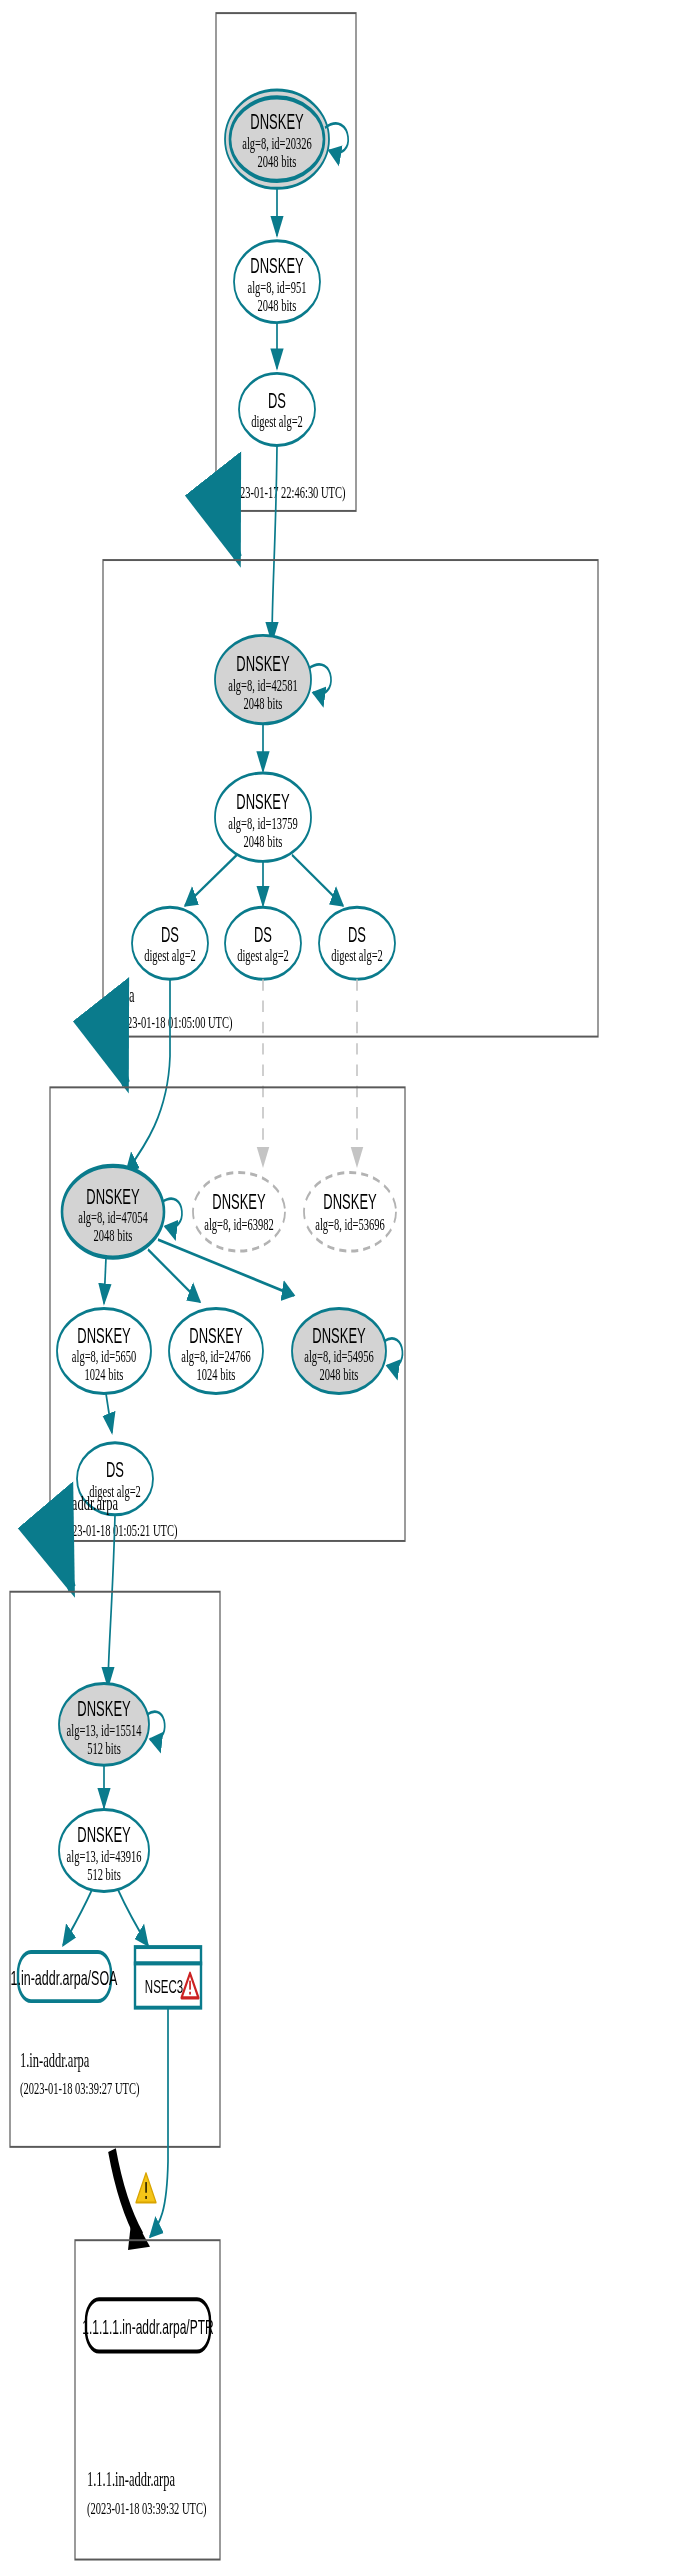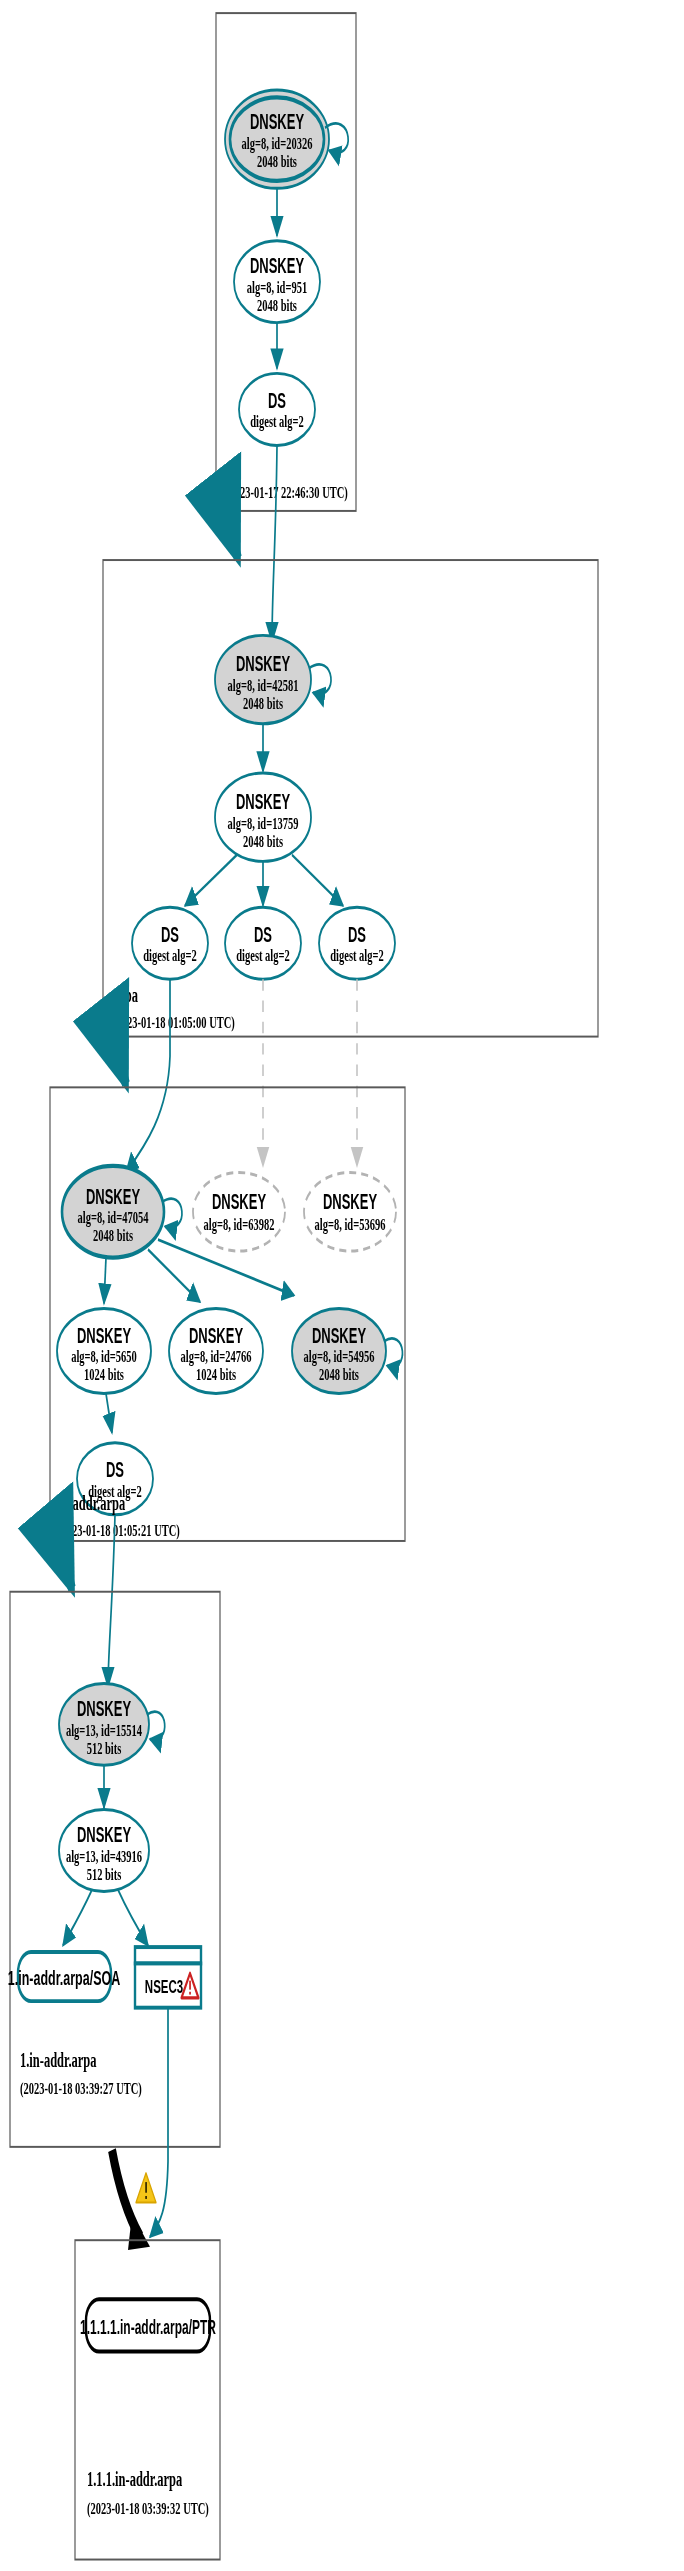--- a/index.html
+++ b/index.html
@@ -1,17 +1,17 @@
 <!DOCTYPE html>
 <html><head>
 <meta charset="utf-8">
 <style>
   html,body{margin:0;padding:0;background:#ffffff;}
   body{width:684px;height:2571px;font-family:"Liberation Sans",sans-serif;}
-  #stage{position:relative;width:684px;height:2571px;overflow:hidden;font-weight:bold;}
+  #stage{position:relative;width:684px;height:2571px;overflow:hidden;}
   svg{display:block;}
   .zonebox{fill:none;stroke:#595959;stroke-width:1.2;}
   .node-ell{stroke:#0a7b8c;stroke-width:1.8;}
   .node-ell.secure{fill:#d3d3d3;}
   .node-ell.plain{fill:#ffffff;}
   .node-ell.ksk{stroke-width:2.6;}
   .node-ell.dashed{fill:#ffffff;stroke:#b3b3b3;stroke-width:1.8;stroke-dasharray:7 5;}
   .edge{fill:none;stroke:#0a7b8c;stroke-width:1.7;}
   .edge-thick{fill:none;stroke:#0a7b8c;stroke-width:8;}
   .edge-dashed{fill:none;stroke:#c4c4c4;stroke-width:1.6;stroke-dasharray:7 6;}

